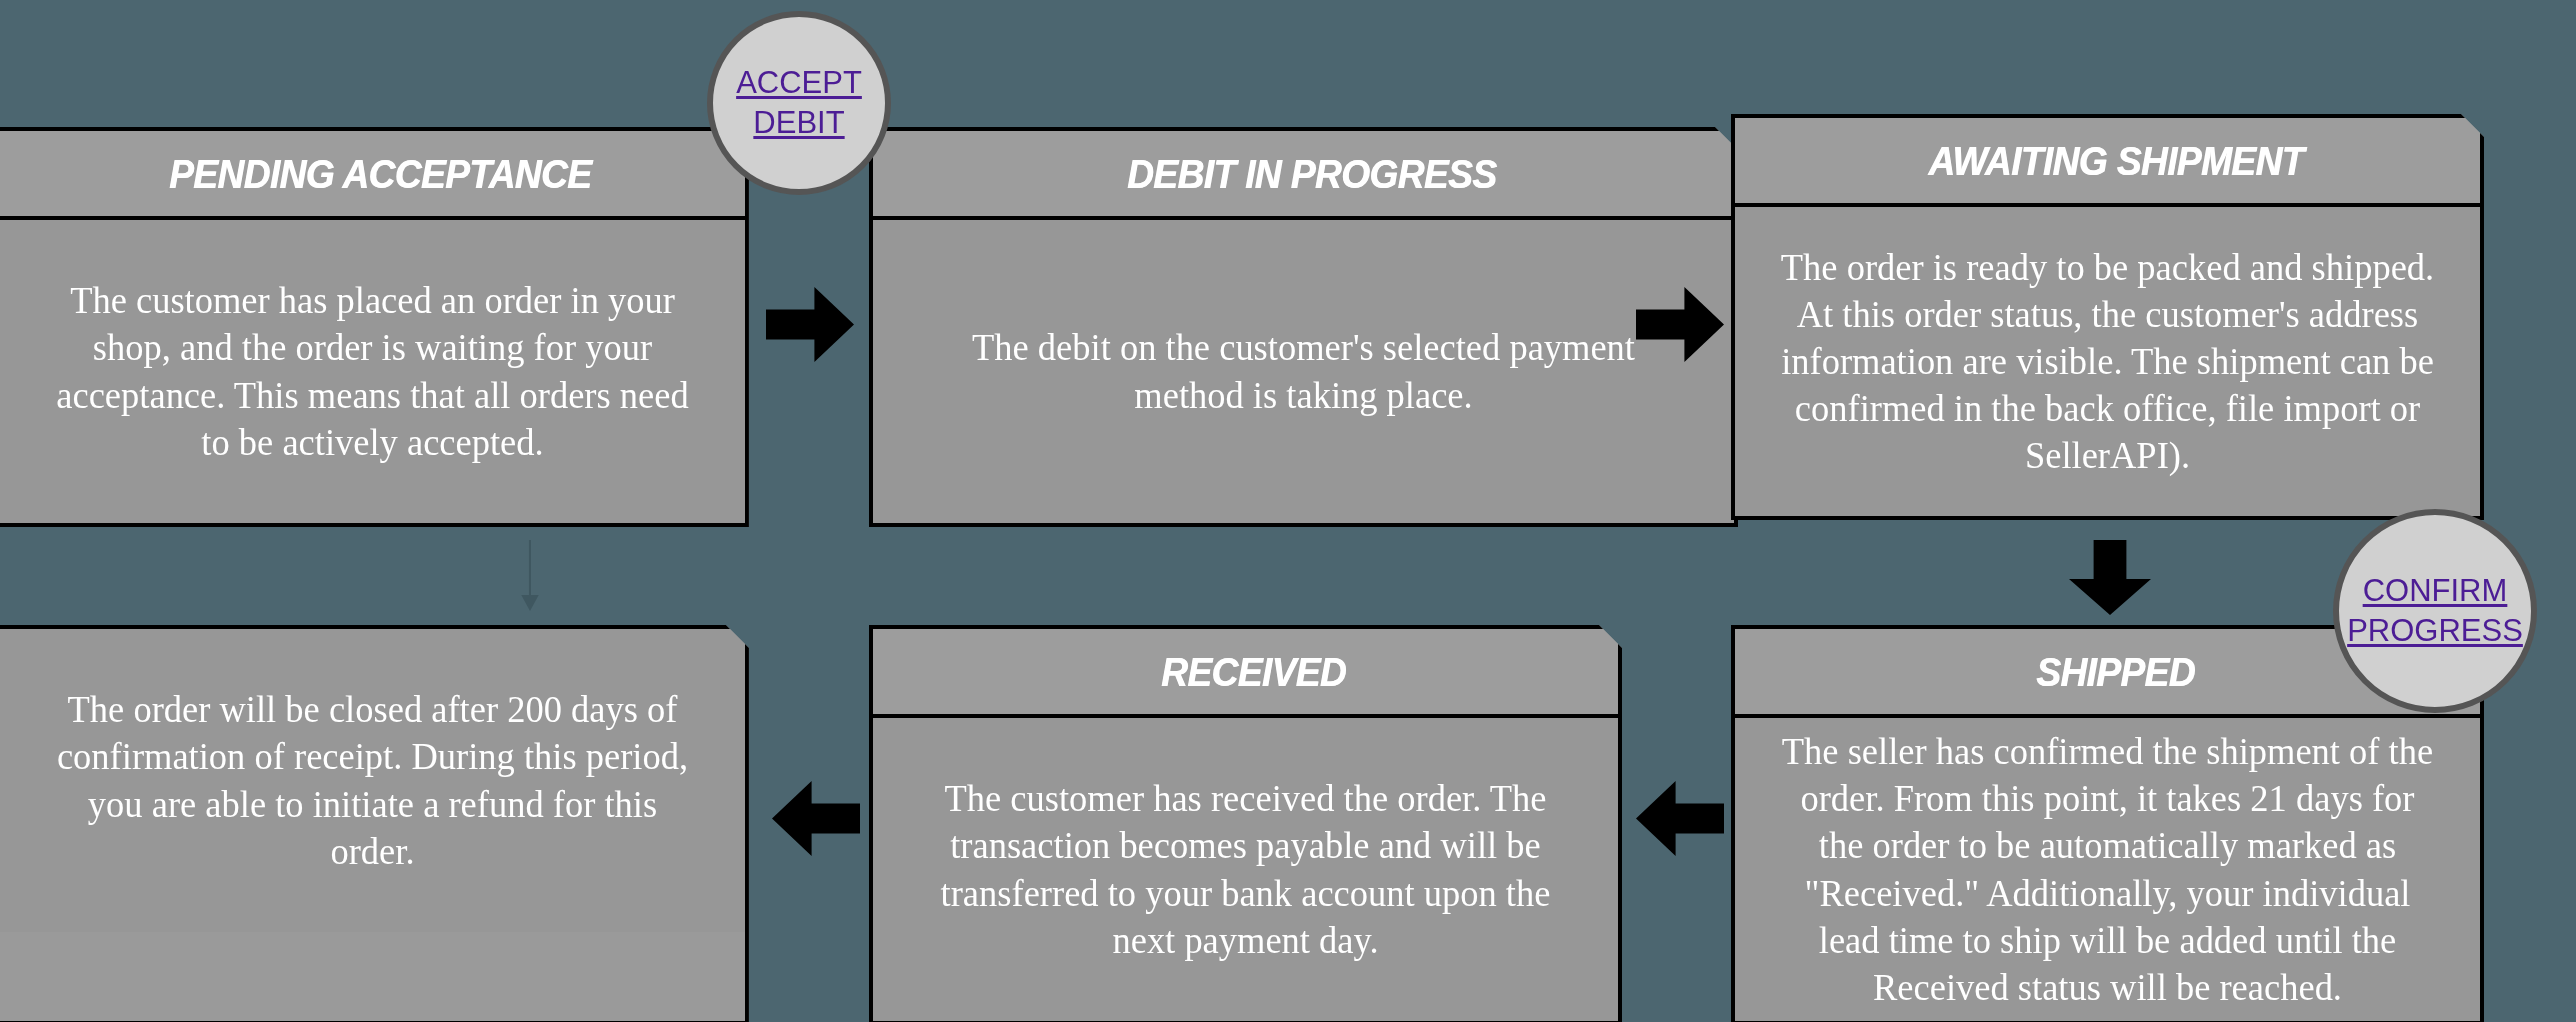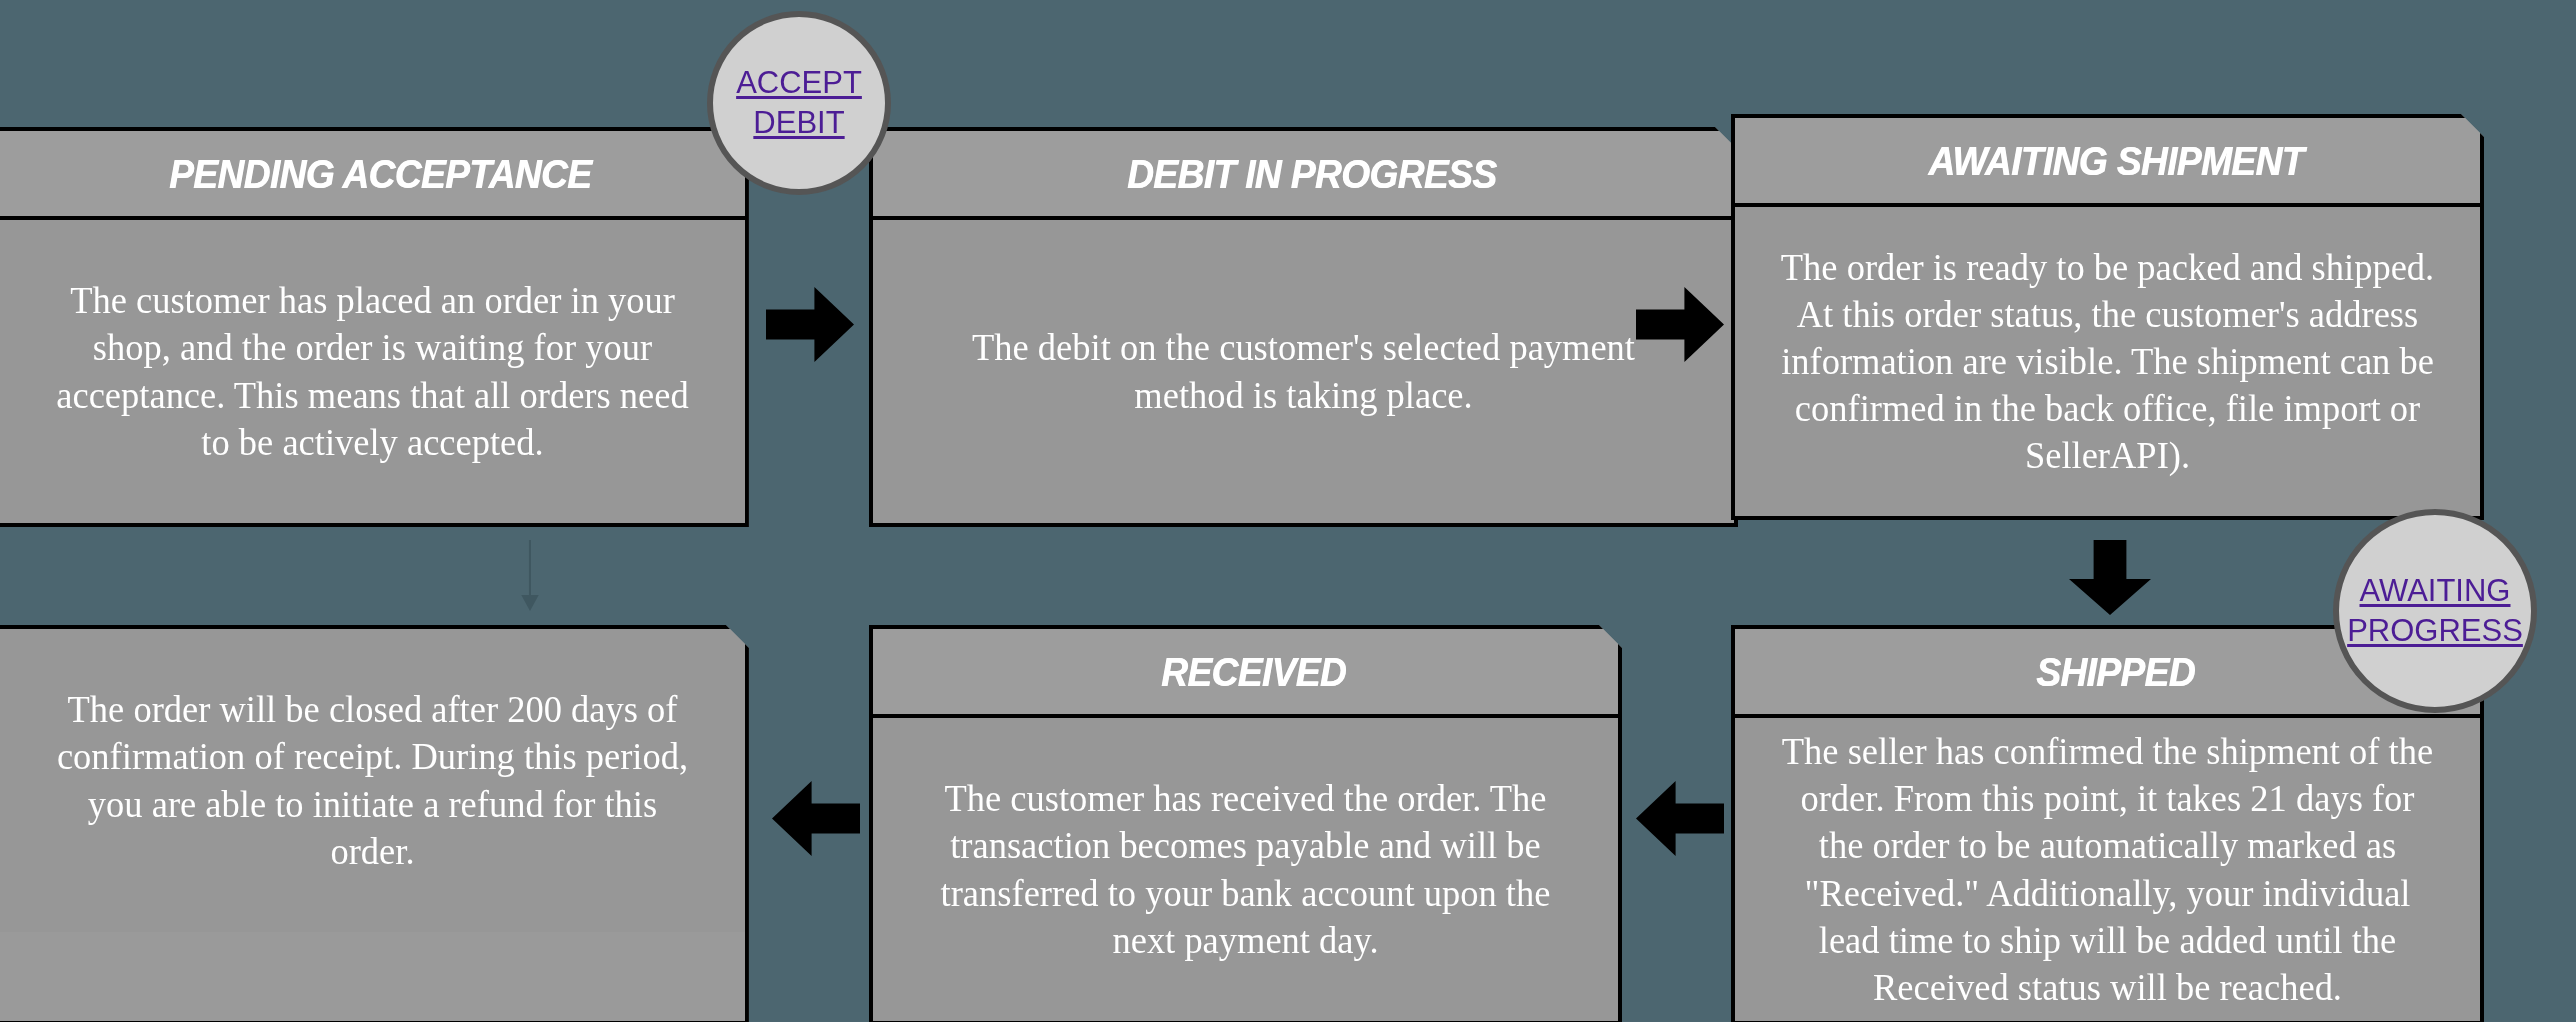--- a/index.html
+++ b/index.html
@@ -174,18 +174,18 @@
     <div class="stem"></div>
     <div class="head"></div>
   </div>
 
   <div class="badge" style="left:707px;top:11px;width:184px;height:184px;">
     <span class="badge-line">ACCEPT</span>
     <span class="badge-line">DEBIT</span>
   </div>
 
   <div class="badge" style="left:2333px;top:509px;width:204px;height:204px;">
-    <span class="badge-line">AWAITING</span>
+    <span class="badge-line">CONFIRM</span>
     <span class="badge-line">PROGRESS</span>
   </div>
 
 </div>
 
 
 </body></html>

